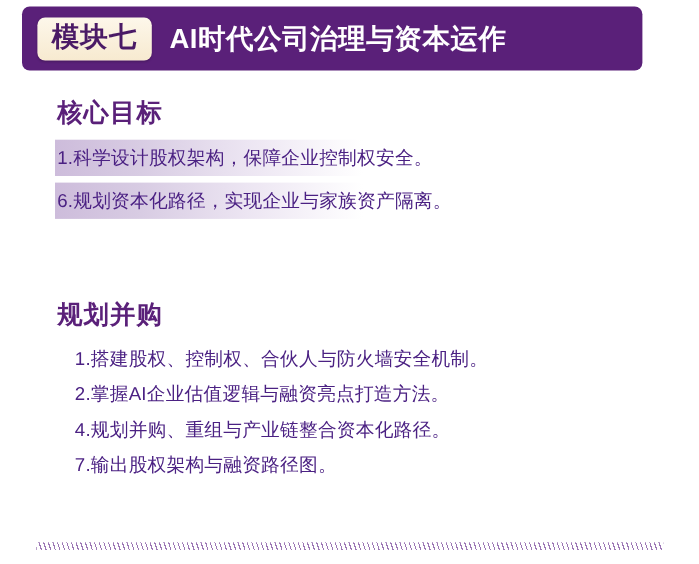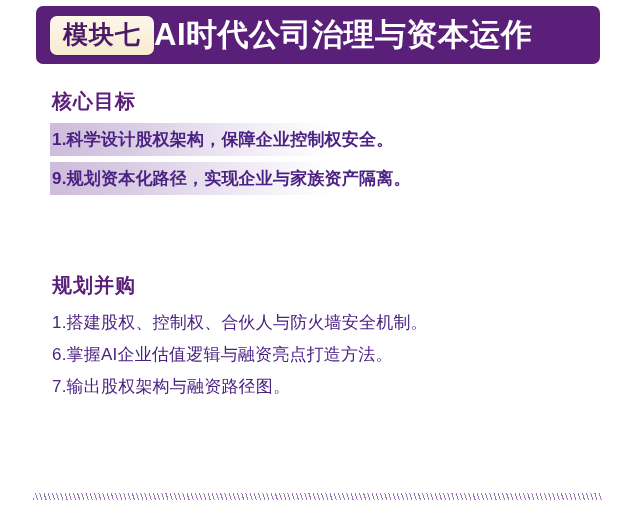--- a/index.html
+++ b/index.html
@@ -13,21 +13,21 @@
     background: #ffffff;
     font-family: "Liberation Sans", "DejaVu Sans", sans-serif;
     overflow: hidden;
     position: relative;
     -webkit-font-smoothing: antialiased;
   }
 
   
   .header-banner {
     position: absolute;
-    left: 36px;
+    left: 20px;
     top: 6px;
     width: 564px;
     height: 58px;
     background: #5a2079;
     border-radius: 7px;
     display: flex;
     align-items: center;
     box-sizing: border-box;
     padding-left: 14px;
   }
@@ -38,50 +38,50 @@
     font-weight: bold;
     line-height: 1;
     padding: 6px 13px 8px 13px;
     border-radius: 7px;
     letter-spacing: 1px;
     white-space: nowrap;
     box-shadow: 0 1px 2px rgba(0,0,0,0.18);
   }
   .header-title {
     color: #ffffff;
-    font-size: 31px;
+    font-size: 25px;
     font-weight: bold;
     letter-spacing: 0.5px;
+    margin-left: 16px;
     white-space: nowrap;
   }
 
   
   .section {
     position: absolute;
     left: 0;
     width: 635px;
   }
   #section-goals { top: 88px; }
   #section-contents { top: 272px; }
 
   .section-heading {
     color: #5a2079;
-    font-size: 20px;
+    font-size: 23px;
     font-weight: bold;
     letter-spacing: 1px;
     margin: 0 0 9px 52px;
     line-height: 1.3;
   }
 
   
   .goal-list {
     list-style: none;
     margin: 0;
     padding: 0;
-    font-weight: bold;
   }
   .goal-item {
     position: relative;
     height: 33px;
     margin: 0 0 6px 0;
     padding-left: 52px;
     display: flex;
     align-items: center;
     color: #4b2183;
     font-size: 17px;
@@ -103,21 +103,21 @@
     z-index: 1;
   }
 
   
   .content-list {
     list-style: none;
     margin: 0;
     padding: 0;
   }
   .content-item {
-    padding-left: 52px;
+    padding-left: 68px;
     color: #4b2183;
     font-size: 17px;
     line-height: 32px;
     letter-spacing: 0.2px;
     white-space: nowrap;
   }
 
   
   .bottom-hatch {
     position: absolute;
@@ -143,27 +143,28 @@
   <div class="header-title">AI时代公司治理与资本运作</div>
 </div>
 
 <div class="section" id="section-goals">
   <h2 class="section-heading">核心目标</h2>
   <ul class="goal-list">
     <li class="goal-item">
       <span>1.科学设计股权架构，保障企业控制权安全。</span>
     </li>
     <li class="goal-item">
-      <span>9.规划资本化路径，实现企业与家族资产隔离。</span>
+      <span>6.规划资本化路径，实现企业与家族资产隔离。</span>
     </li>
   </ul>
 </div>
 
 <div class="section" id="section-contents">
   <h2 class="section-heading">规划并购</h2>
   <ul class="content-list">
     <li class="content-item">1.搭建股权、控制权、合伙人与防火墙安全机制。</li>
-    <li class="content-item">6.掌握AI企业估值逻辑与融资亮点打造方法。</li>
+    <li class="content-item">2.掌握AI企业估值逻辑与融资亮点打造方法。</li>
+    <li class="content-item">4.规划并购、重组与产业链整合资本化路径。</li>
     <li class="content-item">7.输出股权架构与融资路径图。</li>
   </ul>
 </div>
 
 <div class="bottom-hatch"></div>
 
 </body></html>

